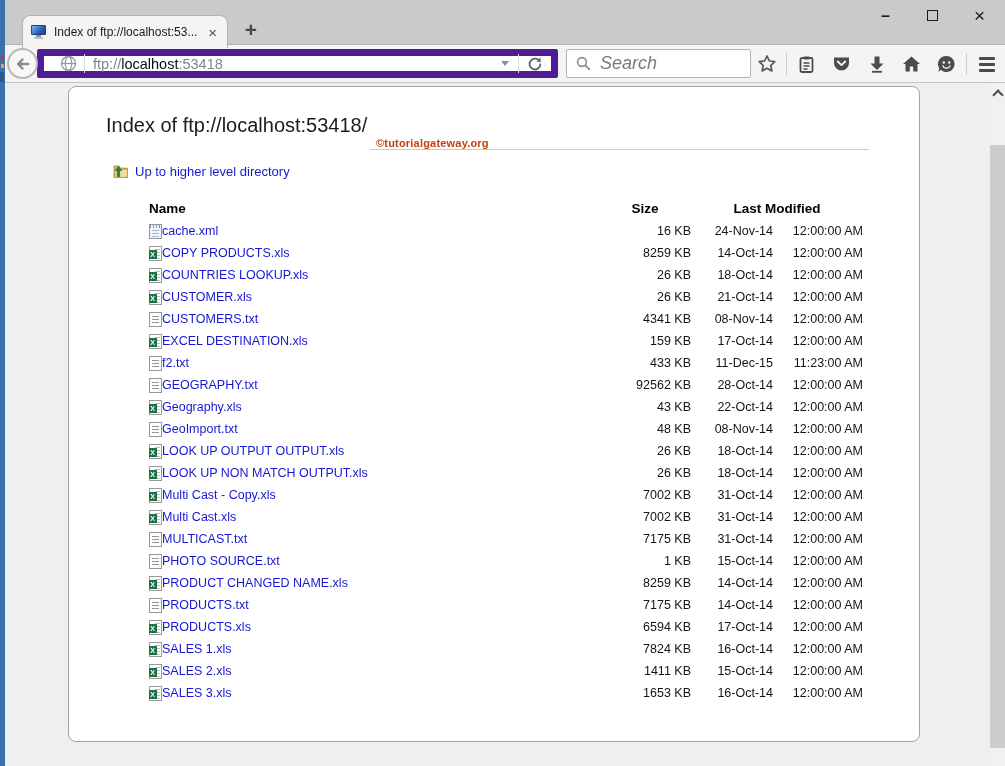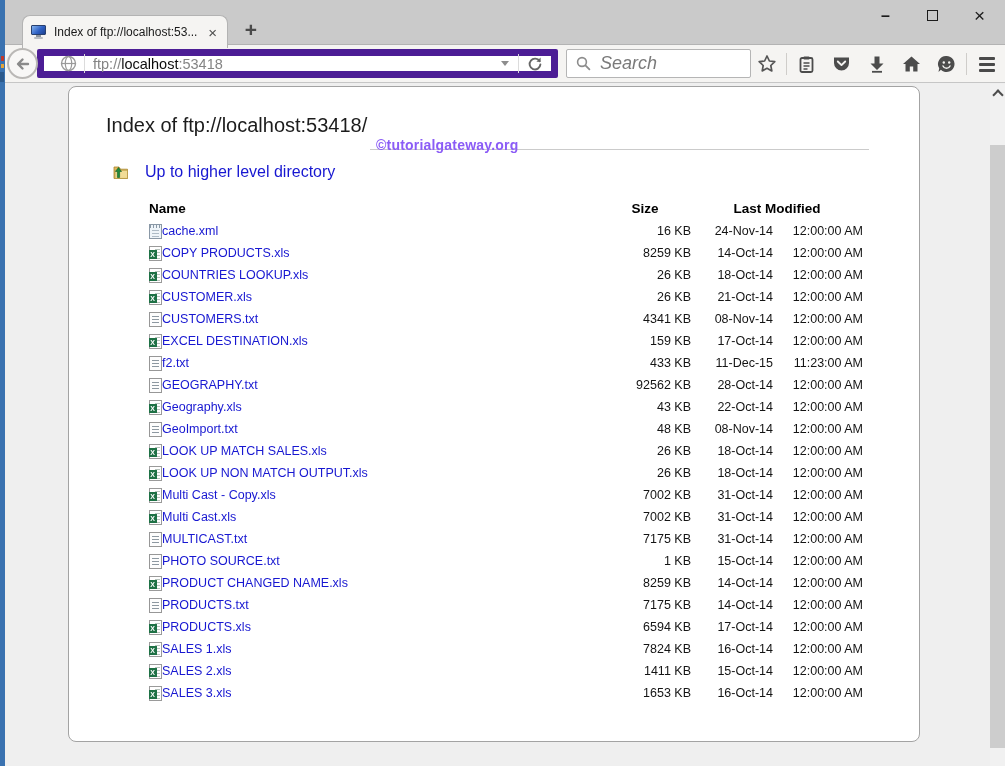--- a/index.html
+++ b/index.html
@@ -68,24 +68,24 @@
   
   .scrollbar { position:absolute; right:0; top:84px; bottom:0; width:15px; background:#f1f1f1; }
   .sb-up { width:8px; height:8px; border-left:2px solid #4d4d4d; border-top:2px solid #4d4d4d;
            transform:rotate(45deg); margin:7px auto 0; }
   .sb-thumb { position:absolute; left:0; top:61px; width:15px; height:603px; background:#cdcdcd; }
 
   .panel { position:absolute; left:63px; top:86px; width:852px; height:656px; background:#fff;
            border:1px solid #a3a3a3; border-radius:8px; }
   .heading { position:absolute; left:37px; top:27px; font-size:20px; color:#1c1c1c; }
   .wm-line { position:absolute; left:301px; top:62px; width:499px; height:1px; background:#cbcbcb; z-index:0; }
-  .watermark { position:absolute; left:307px; top:50px; font-size:14px; font-weight:bold; color:#8b5cf6; z-index:1; letter-spacing:0.2px;text-align:right; }
+  .watermark { position:absolute; left:307px; top:50px; font-size:11px; font-weight:bold; color:#c2410c; z-index:1; letter-spacing:0.2px;text-align:right; }
 
   .uplink { position:absolute; left:42px; top:76px; display:flex; align-items:center; }
-  .uplink-text { color:#1717d1; font-size:16px; margin-left:16px; }
+  .uplink-text { color:#1717d1; font-size:13px; margin-left:6px; }
 
   .filetable { position:absolute; left:80px; top:109px; width:714px; font-size:12.5px; color:#141414; }
   .frow { display:flex; align-items:center; height:22px; }
   .fheader { height:24px; font-weight:bold; font-size:13.5px; color:#000; }
   .c-name { flex:0 0 450px; display:flex; align-items:center; overflow:hidden; }
   .c-size { flex:0 0 92px; text-align:right; }
   .c-date { flex:0 0 82px; text-align:right; }
   .c-time { flex:0 0 90px; text-align:right; }
   .c-size-hdr { flex:0 0 92px; text-align:center; }
   .c-lastmod-hdr { flex:0 0 172px; text-align:center; }
@@ -348,21 +348,21 @@
       <a class="flink" href="#">GeoImport.txt</a>
     </div>
     <div class="c-size">48 KB</div>
     <div class="c-date">08-Nov-14</div>
     <div class="c-time">12:00:00 AM</div>
   </div>
 
   <div class="frow">
     <div class="c-name">
       <span class="fi fi-excel"></span>
-      <a class="flink" href="#">LOOK UP MATCH SALES.xls</a>
+      <a class="flink" href="#">LOOK UP OUTPUT OUTPUT.xls</a>
     </div>
     <div class="c-size">26 KB</div>
     <div class="c-date">18-Oct-14</div>
     <div class="c-time">12:00:00 AM</div>
   </div>
 
   <div class="frow">
     <div class="c-name">
       <span class="fi fi-excel"></span>
       <a class="flink" href="#">LOOK UP NON MATCH OUTPUT.xls</a>

